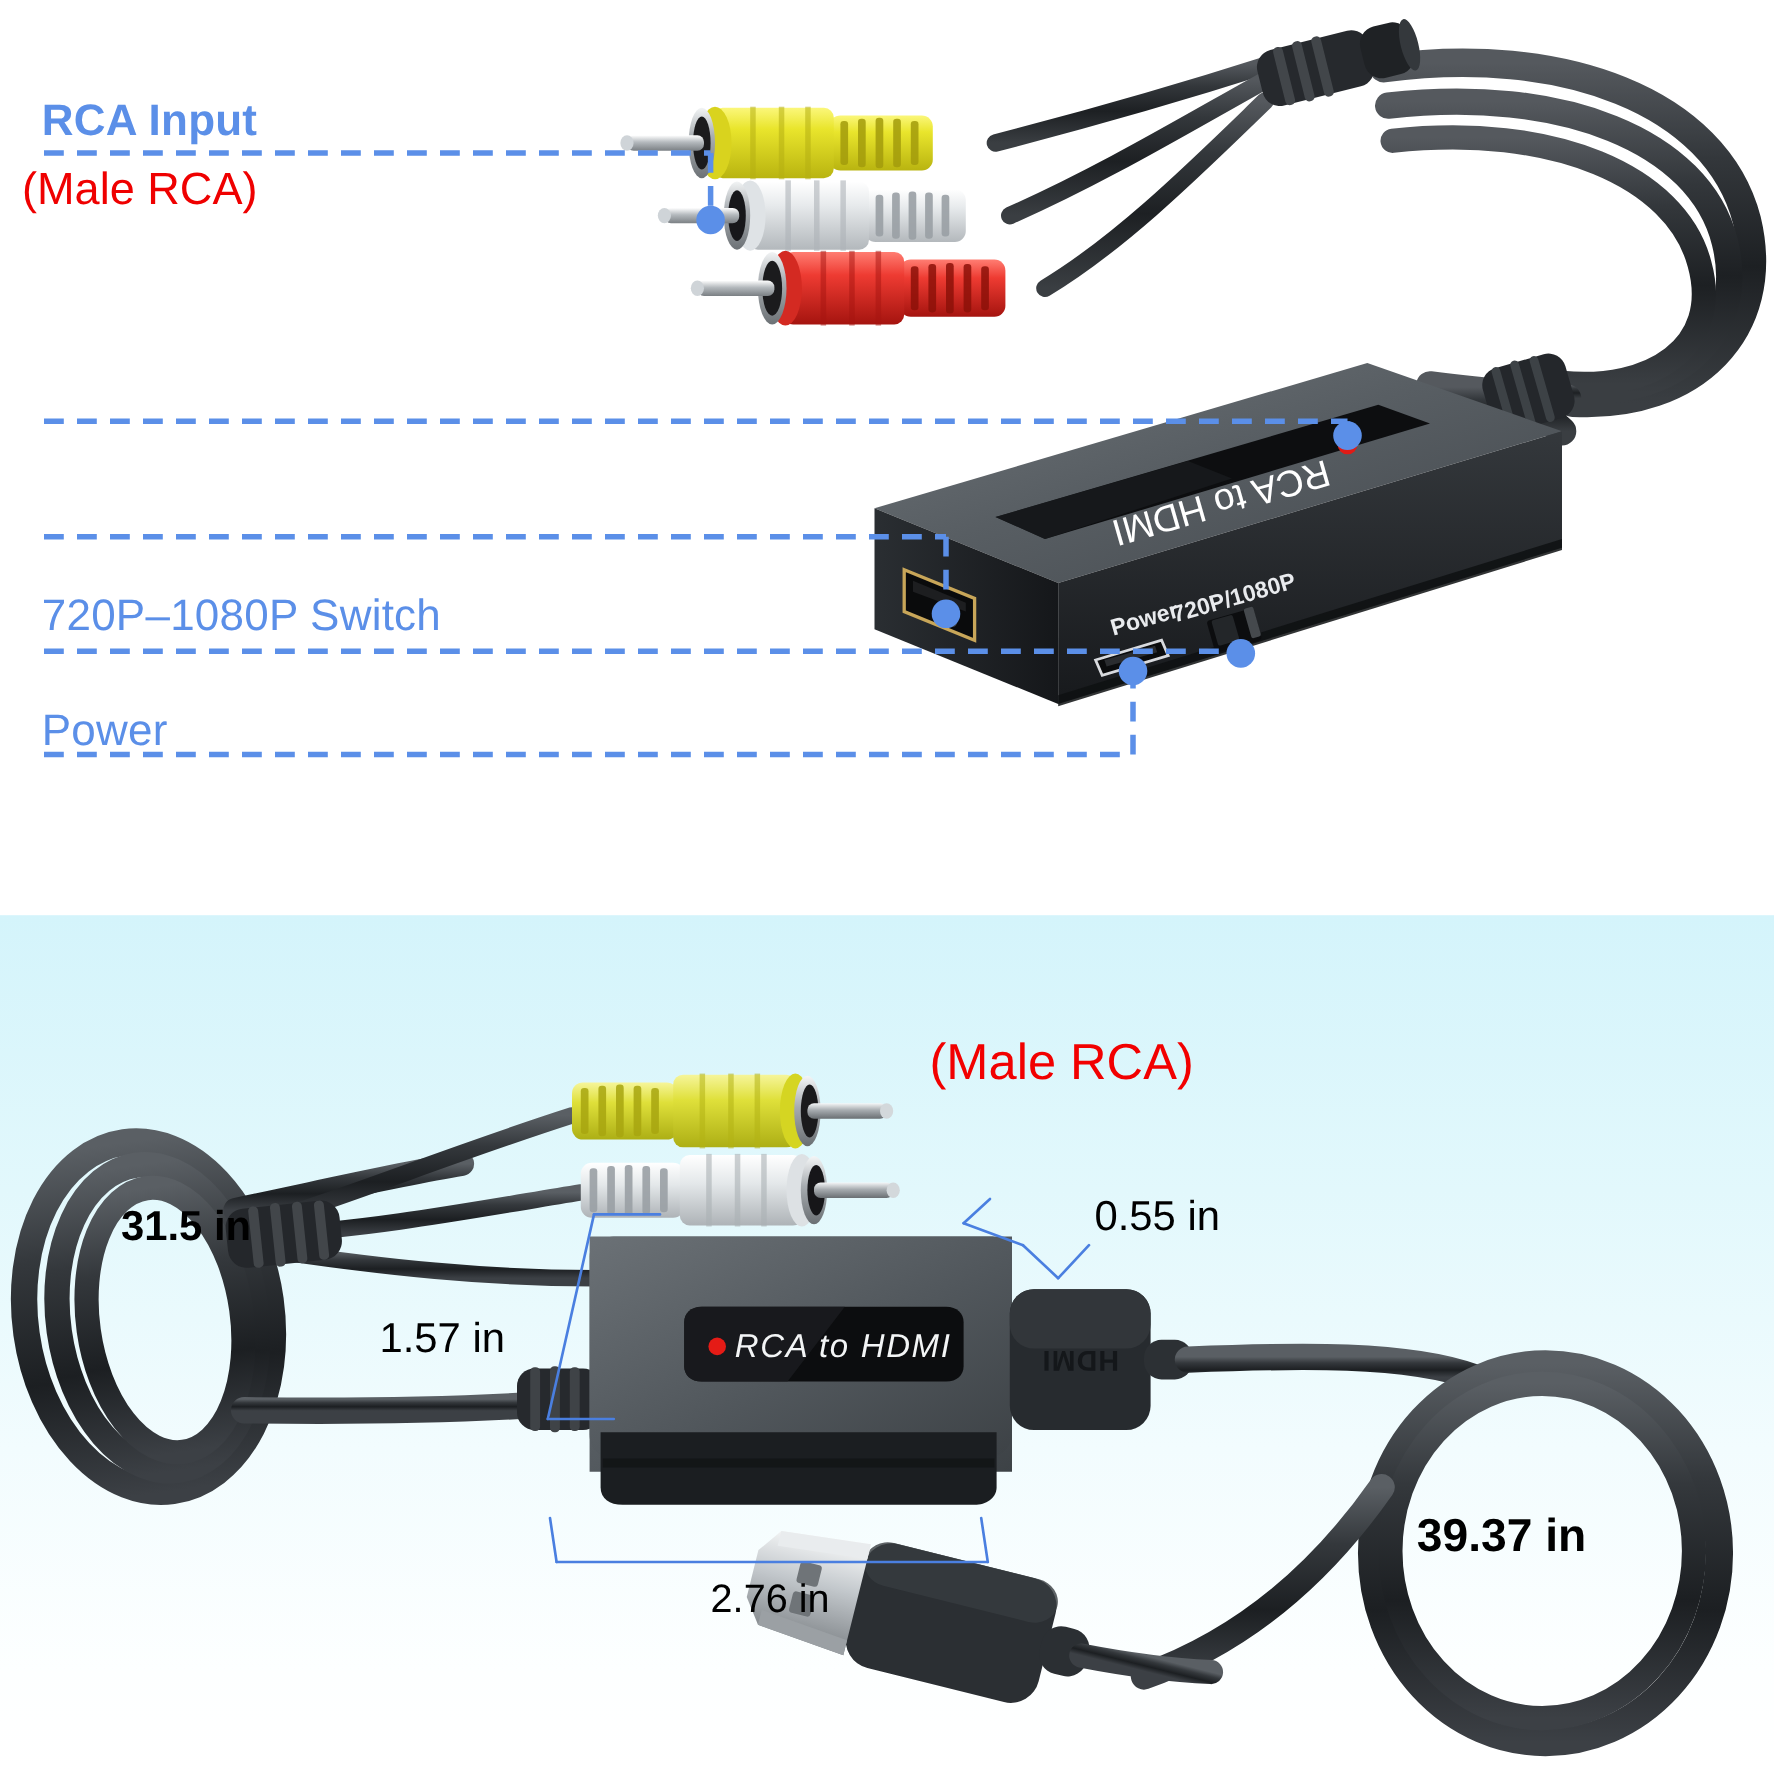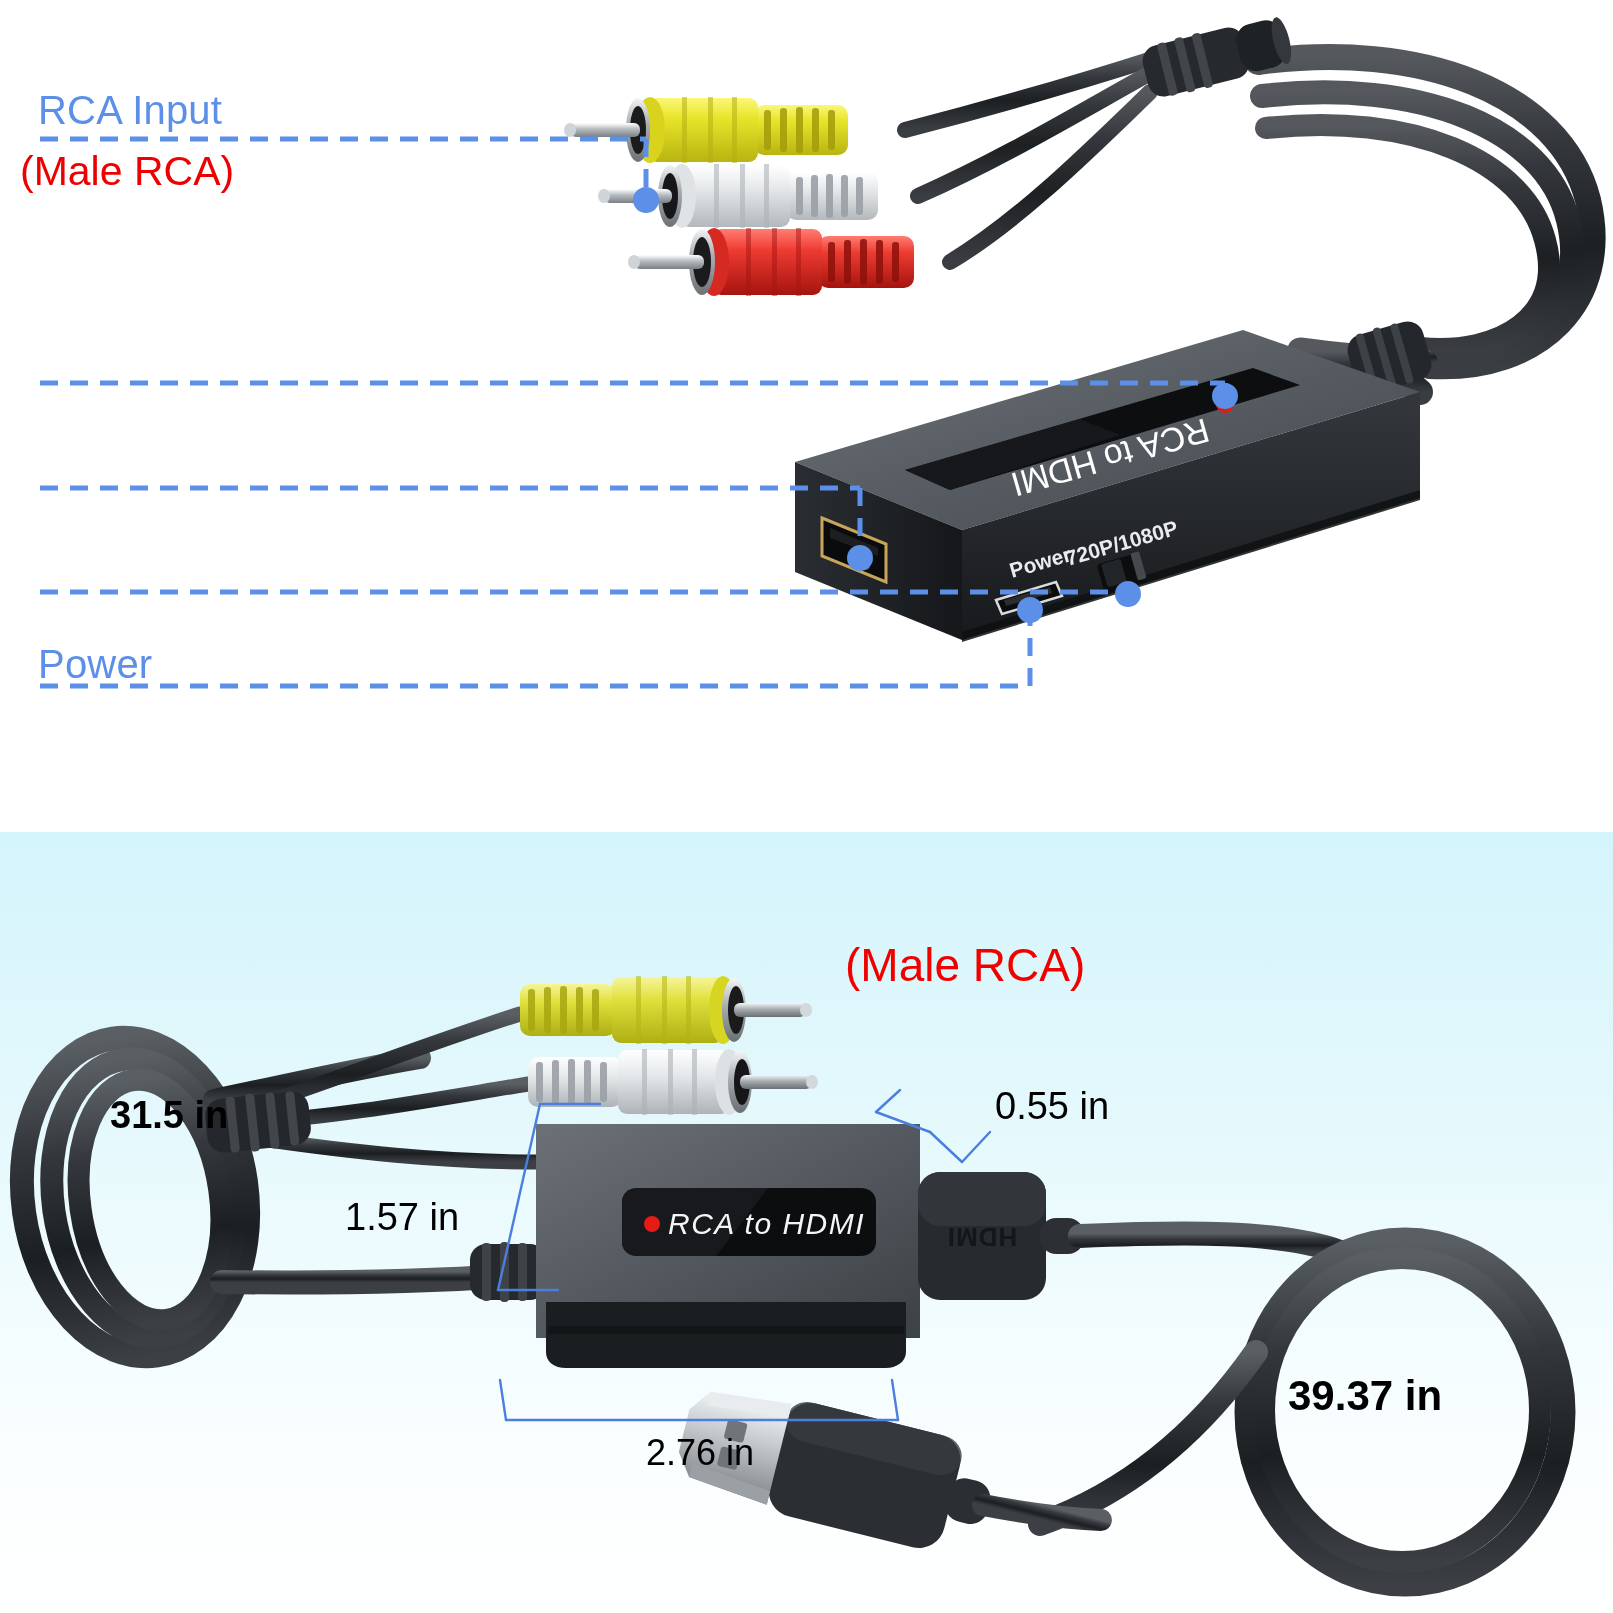--- a/index.html
+++ b/index.html
@@ -228,22 +228,23 @@
       </g>
       <g>
         <circle cx="646" cy="200" r="13" fill="#5b8fe8"></circle>
         <circle cx="1225" cy="396" r="13" fill="#5b8fe8"></circle>
         <circle cx="860" cy="558" r="13" fill="#5b8fe8"></circle>
         <circle cx="1128" cy="594" r="13" fill="#5b8fe8"></circle>
         <circle cx="1030" cy="610" r="13" fill="#5b8fe8"></circle>
       </g>
     </svg>
 
-    <div class="callout" style="left:38px;top:88px;">RCA Input</div>
+    <div class="callout" style="left:38px;top:88px;font-weight:bold;">RCA Input</div>
     <div class="label-male-top" style="left:20px;top:148px;">(Male RCA)</div>
+    <div class="callout" style="left:38px;top:538px;">720P–1080P Switch</div>
     <div class="callout" style="left:38px;top:642px;">Power</div>
   </div>
 
   <div class="panel" id="panel-bottom">
 
     <svg class="layer" width="1613" height="781" viewBox="0 0 1613 781">
       <defs>
         <linearGradient id="cableG2" x1="0" y1="0" x2="0" y2="1">
           <stop offset="0%" stop-color="#5a5f64"></stop>
           <stop offset="30%" stop-color="#34383c"></stop>

